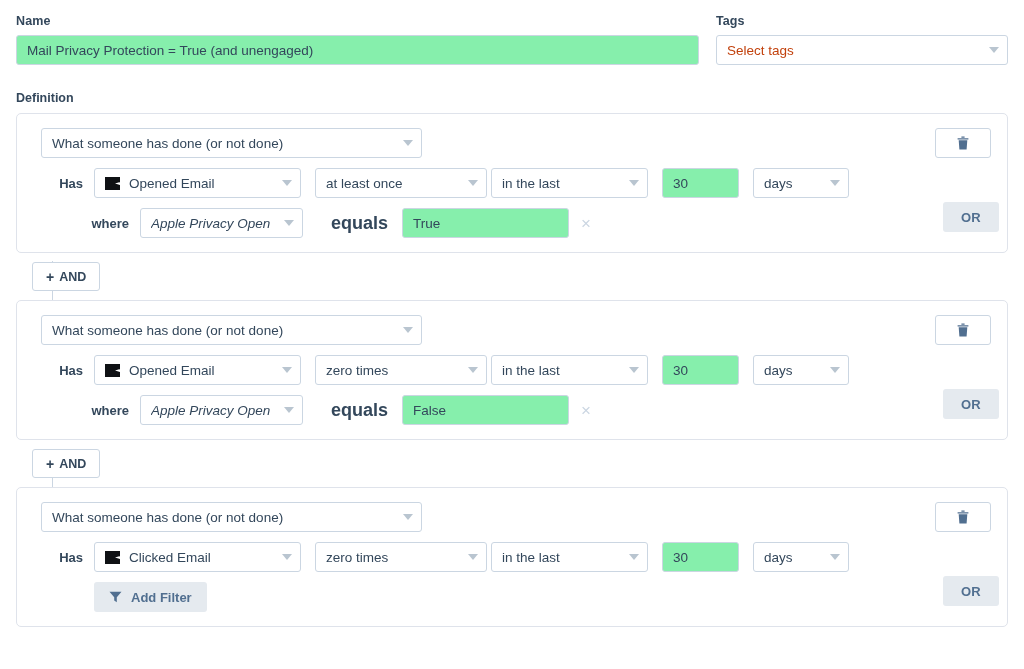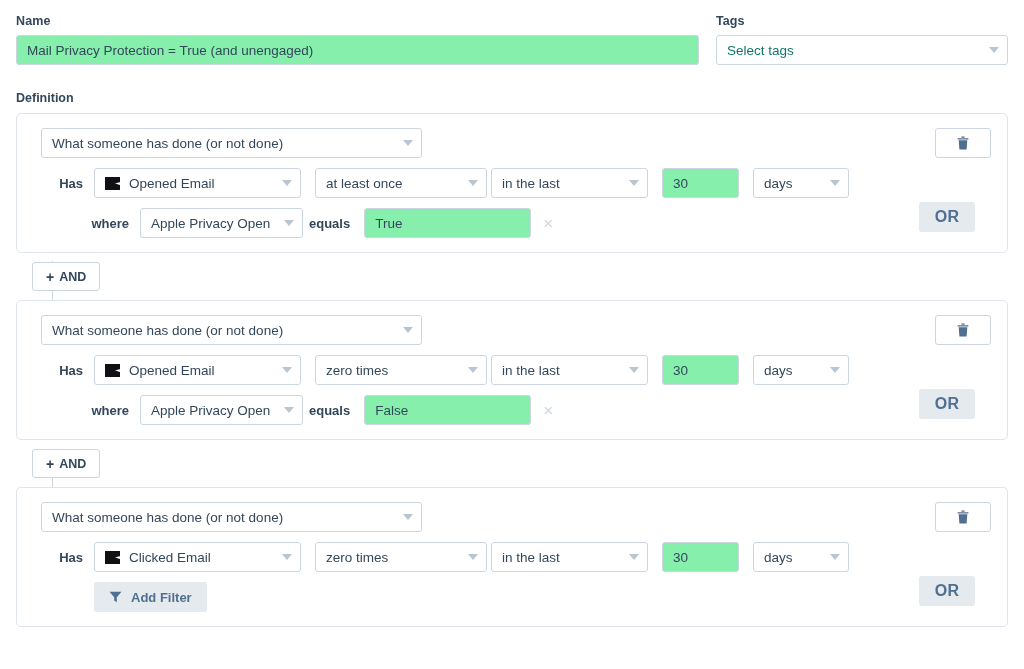--- a/index.html
+++ b/index.html
@@ -72,26 +72,26 @@
     font-size: 13px; font-weight: bold; color: #33475b;
     width: 42px; text-align: right; margin-right: 11px; flex: none;
   }
   .lbl.where { width: 88px; }
 
   .s-event { width: 207px; flex: none; }
   .s-freq  { width: 172px; flex: none; margin-left: 14px; }
   .s-when  { width: 157px; flex: none; margin-left: 4px; }
   .s-num   { width: 77px;  flex: none; margin-left: 14px; }
   .s-unit  { width: 96px;  flex: none; margin-left: 14px; align-items: center; }
-  .s-prop  { width: 163px; flex: none; }
+  .s-prop  { width: 163px; flex: none; font-style: italic; }
   .s-valin { width: 167px; flex: none; margin-left: 14px; }
 
   .eq-lbl {
-    font-size: 13px; font-weight: bold; color: #33475b;
-    margin-left: 6px; margin-right: 0; flex: none;
+    font-size: 18px; font-weight: bold; color: #33475b;
+    margin-left: 28px; margin-right: 0; flex: none;
   }
 
   .evt-icon {
     width: 15px; height: 13px; flex: none; margin-right: 9px;
     display: block;
   }
 
   .x-remove {
     margin-left: 12px; color: #cbd6e2; font-size: 17px;
     line-height: 1; flex: none; cursor: pointer;
@@ -99,25 +99,25 @@
   }
 
   
   .btn-trash {
     position: absolute; right: 16px; top: 14px;
     width: 56px; height: 30px;
     border: 1px solid #cbd6e2; border-radius: 3px; background: #fff;
     display: flex; align-items: center; justify-content: center;
   }
   .btn-or {
-    position: absolute; right: 32px;
+    position: absolute; right: 8px;
     width: 56px; height: 30px;
     background: #e5eaef; border-radius: 3px;
     display: flex; align-items: center; justify-content: center;
-    font-size: 16px; font-weight: bold; color: #516f90;
+    font-size: 13px; font-weight: bold; color: #516f90;
     letter-spacing: .3px;
   }
 
   .btn-addfilter {
     height: 30px; background: #e5eaef; border-radius: 3px;
     display: inline-flex; align-items: center; padding: 0 15px;
     font-size: 13px; font-weight: bold; color: #516f90;
     margin-left: 53px;
   }
   .btn-addfilter .funnel { margin-right: 9px; display: block; }
@@ -139,21 +139,21 @@
 <div class="page">
 
   <div class="toprow">
     <div class="field-name">
       <div class="field-label">Name</div>
       <div class="textbox">Mail Privacy Protection = True (and unengaged)</div>
     </div>
     <div class="field-tags">
       <div class="field-label">Tags</div>
       <div class="select-box">
-        <span class="val placeholder" style="color:#0f766e">Select tags</span>
+        <span class="val placeholder" style="color:#c2410c">Select tags</span>
         <span class="caret"></span>
       </div>
     </div>
   </div>
 
   <div class="def-label">Definition</div>
 
   <div class="builder">
 
     <div class="connector" style="top:148px;height:47px;"></div>

